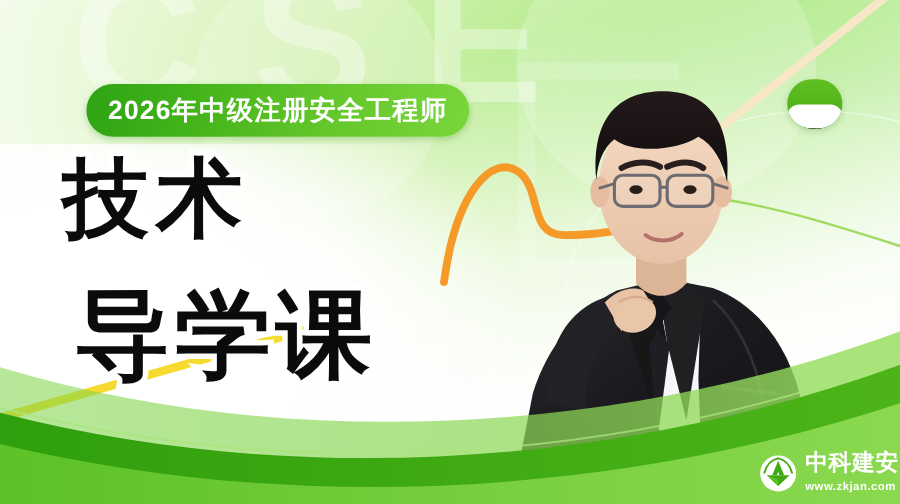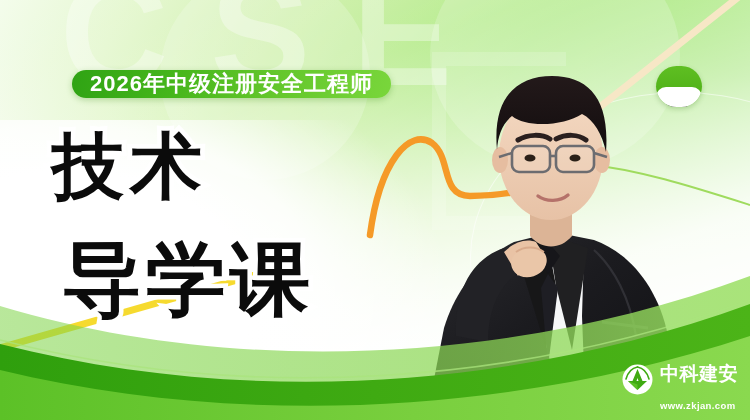--- a/index.html
+++ b/index.html
@@ -99,21 +99,21 @@
     bottom: 0;
     width: 750px;
     height: 150px;
   }
 
   
   #title-pill {
     position: absolute;
     left: 72px;
     top: 70px;
-    height: 28px;
+    height: 44px;
     padding: 0 18px;
     display: flex;
     align-items: center;
     border-radius: 22px;
     background: linear-gradient(100deg, #2fa314 0%, #46b61b 32%, #63c62b 62%, #79d63b 100%);
     box-shadow: 0 2px 6px rgba(54,140,20,0.30);
   }
   #title-pill .pill-text {
     color: #ffffff;
     font-size: 22px;
@@ -197,24 +197,24 @@
     line-height: 1.14;
     writing-mode: vertical-rl;
     text-orientation: upright;
     padding: 8px 0 10px 0;
     letter-spacing: 1px;
   }
 
   
   #logo {
     position: absolute;
-    right: 12px;
+    right: 1px;
     bottom: 10px;
     display: flex;
-    align-items: flex-start;
+    align-items: flex-end;
     gap: 7px;
   }
   #logo-mark {
     width: 31px;
     height: 31px;
     flex: 0 0 31px;
   }
   #logo-text {
     display: flex;
     flex-direction: column;
@@ -224,21 +224,21 @@
     color: #ffffff;
     font-size: 19px;
     font-weight: 900;
     letter-spacing: 0.5px;
   }
   #logo-url {
     color: #ffffff;
     font-size: 9.5px;
     font-weight: 700;
     letter-spacing: 0.4px;
-    margin-top: 18px;
+    margin-top: 5px;
   }
 </style>
 </head>
 <body>
 
 <div id="banner">
 
   <div class="bg-base"></div>
   <div class="wm-blob b1"></div>
   <div class="wm-blob b2"></div>

